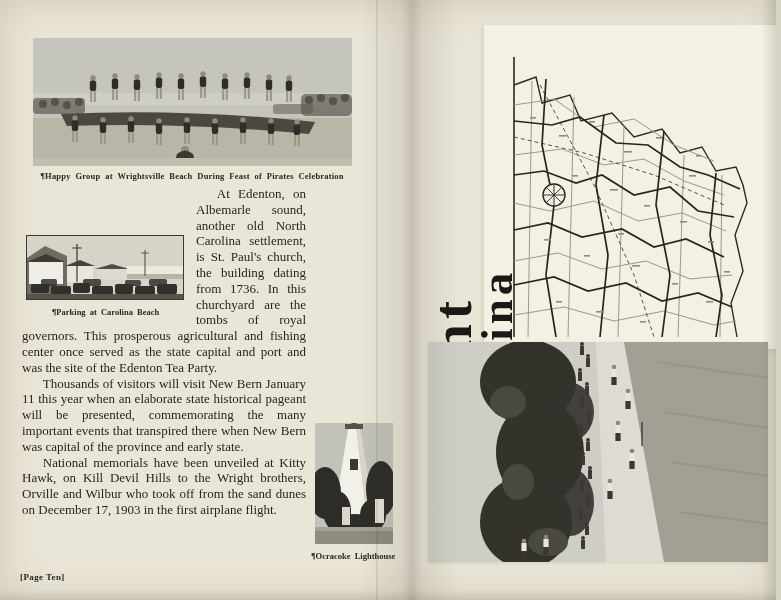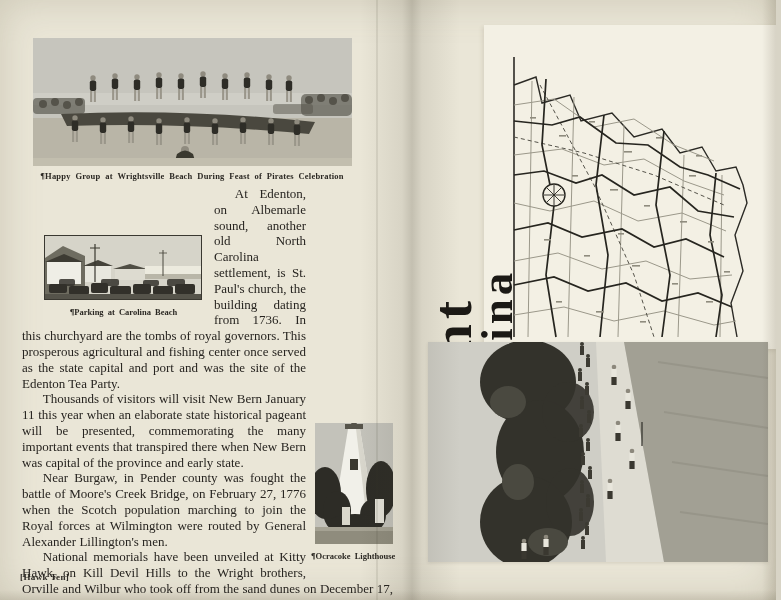--- a/index.html
+++ b/index.html
@@ -40,21 +40,21 @@
   }
   #caption-beach{left:22px; top:171px; width:340px;}
   #bodytext{
     position:absolute; left:22px; top:186px; width:371px;
     font-size:13px; line-height:15.8px; color:#272420; text-align:justify;
   }
   #bodytext p{margin:0; text-indent:1.6em;}
   #bodytext p.noindent{text-indent:0;}
   .float-ph{display:block;}
   #parking-wrap{
-    float:left; width:159px; margin:49px 11px 4px 22px;
+    float:left; width:159px; margin:49px 11px 4px 4px;
   }
   #parking-svg{display:block; border:1.5px solid #3a3831;}
   #lighthouse-wrap{
     float:right; width:78px; margin:237px 0 4px 9px;
   }
   .float-cap{
     display:block; font-weight:bold; font-size:8.5px; color:#2b2823;
     text-align:center; word-spacing:2px; margin-top:5px; white-space:nowrap;
   }
   #lh-cap{text-align:left; margin-left:-4px;}
@@ -219,26 +219,25 @@
           <rect x="26" y="84" width="8" height="18" fill="#ddday" opacity=".0"></rect>
           <rect x="27" y="84" width="8" height="18" fill="#d9d7cb"></rect>
           <rect y="106" width="78" height="15" fill="#8f8c7d"></rect>
           <rect y="104" width="78" height="4" fill="#a5a293"></rect>
         </svg>
         <span id="lh-cap" class="float-cap">¶Ocracoke Lighthouse</span>
       </span>
 
       <p>At Edenton, on Albemarle sound, another old North Carolina settlement, is St. Paul's church, the building dating from 1736. In this churchyard are the tombs of royal governors. This prosperous agricultural and fishing center once served as the state capital and port and was the site of the Edenton Tea Party.</p>
       <p>Thousands of visitors will visit New Bern January 11 this year when an elaborate state historical pageant will be presented, commemorating the many important events that transpired there when New Bern was capital of the province and early state.</p>
-      <p>Near Burgaw, in Pender county was fought the battle of Moore's Creek Bridge, on February 27, 1776 when the Scotch population marching to join the Royal forces at Wilmington were routed by General Alexander Lillington's men.</p>
       <p>National memorials have been unveiled at Kitty Hawk, on Kill Devil Hills to the Wright brothers, Orville and Wilbur who took off from the sand dunes on December 17, 1903 in the first airplane flight.</p>
 
     </div>
 
-    <div id="footer-left" class="page-footer">[Hawk Ten]</div>
+    <div id="footer-left" class="page-footer">[Page Ten]</div>
   </div>
 
   <div id="right-page">
 
     <div id="ghost-text">SOUTHERN</div>
 
     <div id="map-panel">
       <svg width="294" height="324" viewBox="0 0 294 324">
         <rect width="294" height="324" fill="#f3f0e4"></rect>
 

